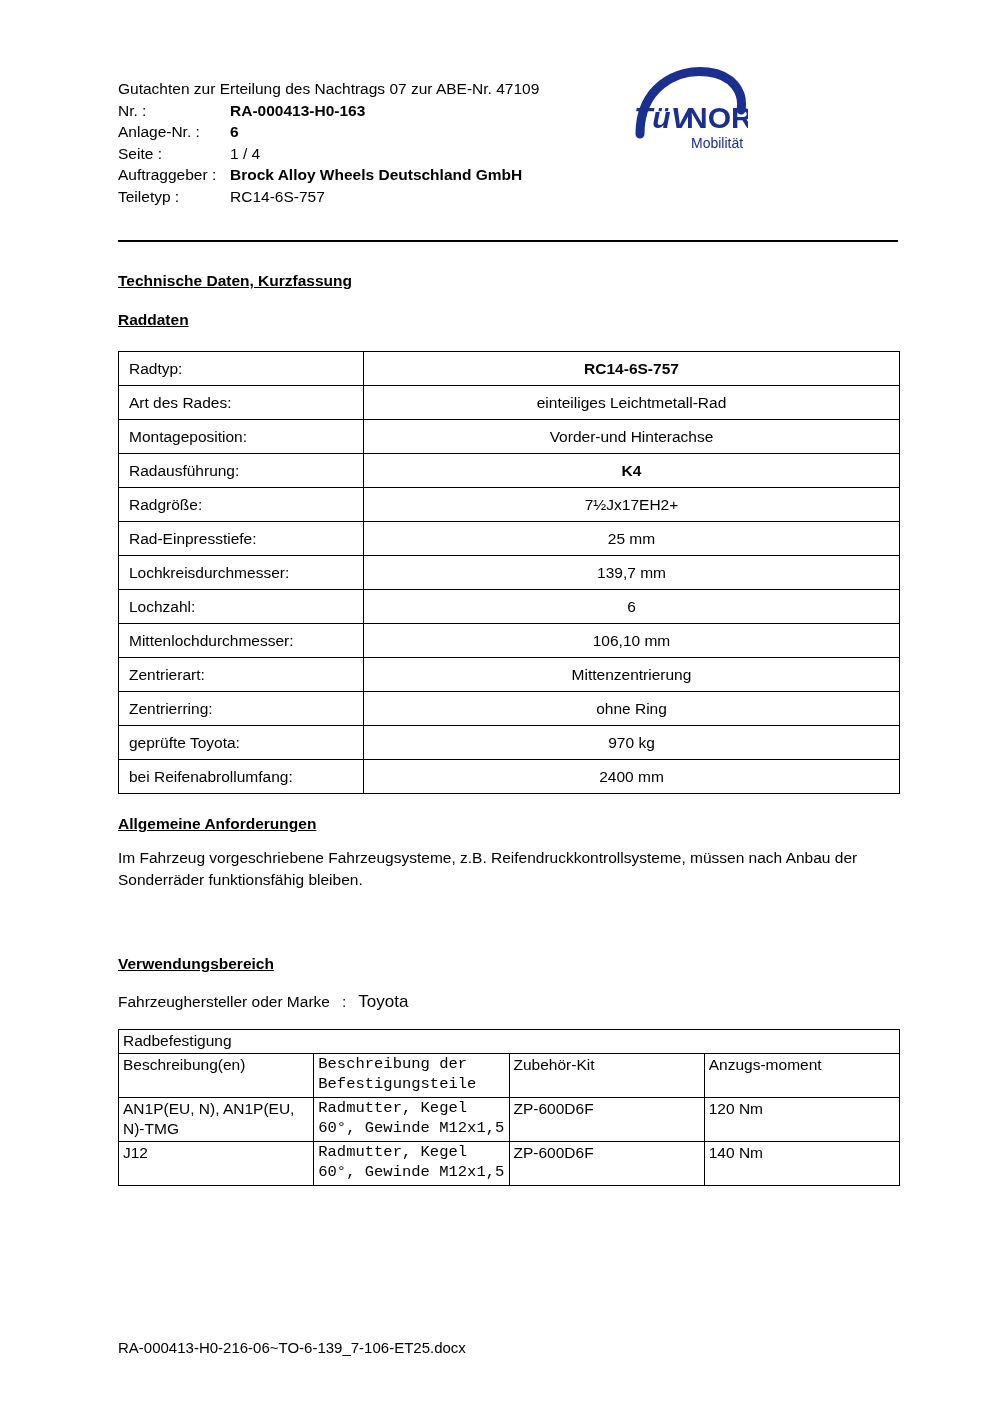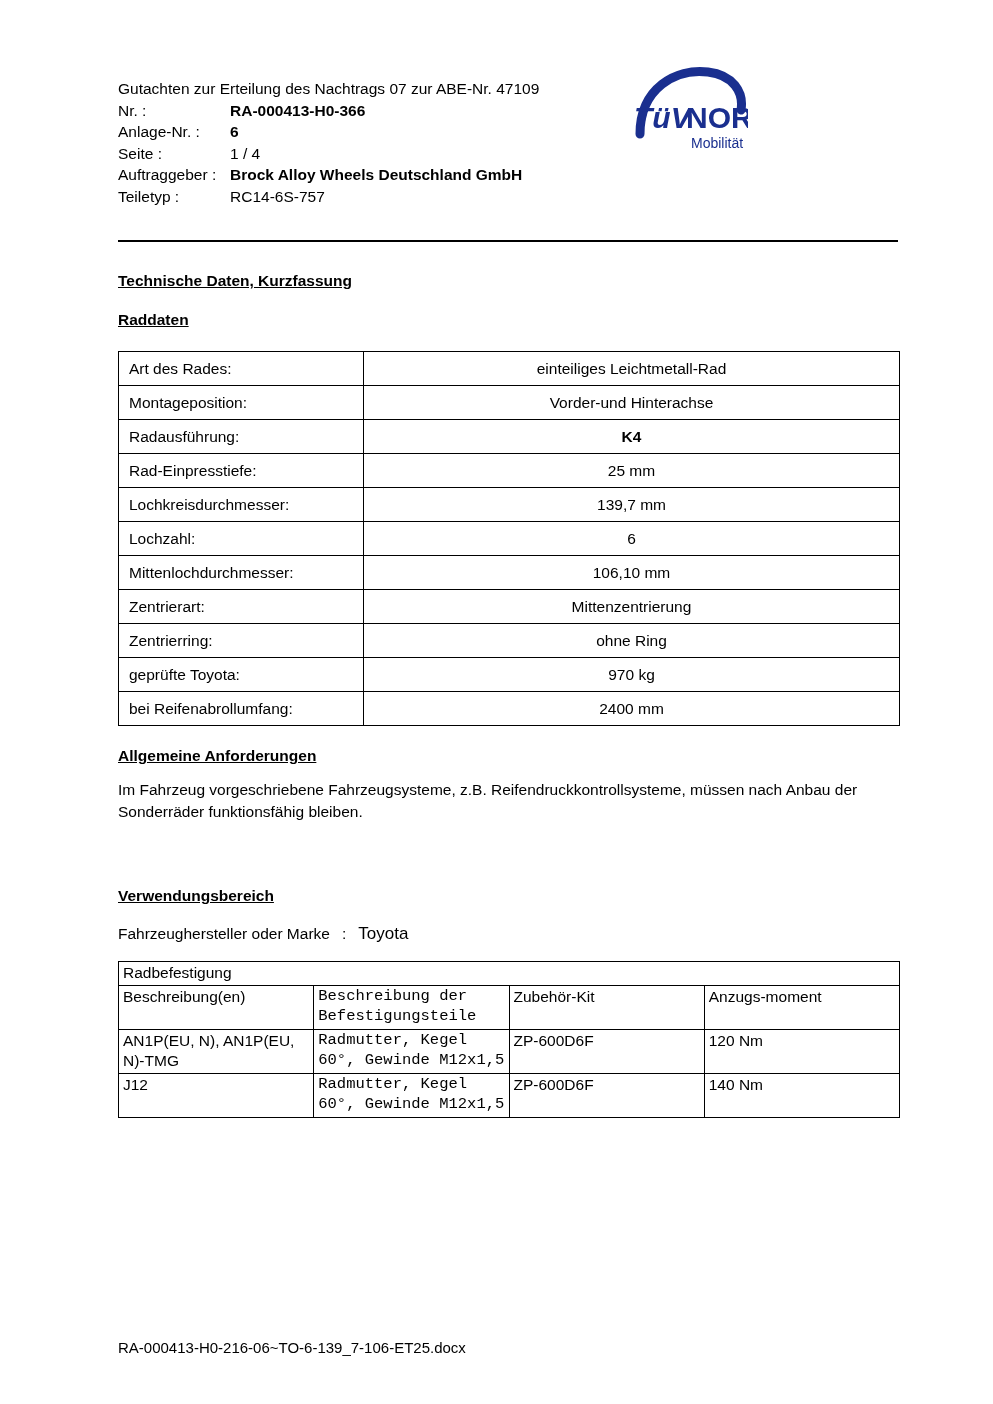--- a/index.html
+++ b/index.html
@@ -153,21 +153,21 @@
 </head>
 <body>
 
 <div class="page">
 
   <div class="header">
     <div class="header-line">Gutachten zur Erteilung des Nachtrags 07 zur ABE-Nr. 47109</div>
 
     <div class="hdr-row">
       <div class="hdr-label">Nr. :</div>
-      <div class="hdr-value bold">RA-000413-H0-366</div>
+      <div class="hdr-value bold">RA-000413-H0-163</div>
     </div>
     <div class="hdr-row">
       <div class="hdr-label">Anlage-Nr. :</div>
       <div class="hdr-value bold">6</div>
     </div>
     <div class="hdr-row">
       <div class="hdr-label">Seite :</div>
       <div class="hdr-value">1 / 4</div>
     </div>
     <div class="hdr-row">
@@ -190,30 +190,38 @@
   </div>
 
   <hr class="rule">
 
   <h2 class="section">Technische Daten, Kurzfassung</h2>
   <h3 class="section">Raddaten</h3>
 
   <table class="wheel">
     <tbody>
       <tr>
+        <td class="k">Radtyp:</td>
+        <td class="v bold">RC14-6S-757</td>
+      </tr>
+      <tr>
         <td class="k">Art des Rades:</td>
         <td class="v">einteiliges Leichtmetall-Rad</td>
       </tr>
       <tr>
         <td class="k">Montageposition:</td>
         <td class="v">Vorder-und Hinterachse</td>
       </tr>
       <tr>
         <td class="k">Radausführung:</td>
         <td class="v bold">K4</td>
+      </tr>
+      <tr>
+        <td class="k">Radgröße:</td>
+        <td class="v">7½Jx17EH2+</td>
       </tr>
       <tr>
         <td class="k">Rad-Einpresstiefe:</td>
         <td class="v">25 mm</td>
       </tr>
       <tr>
         <td class="k">Lochkreisdurchmesser:</td>
         <td class="v">139,7 mm</td>
       </tr>
       <tr>

